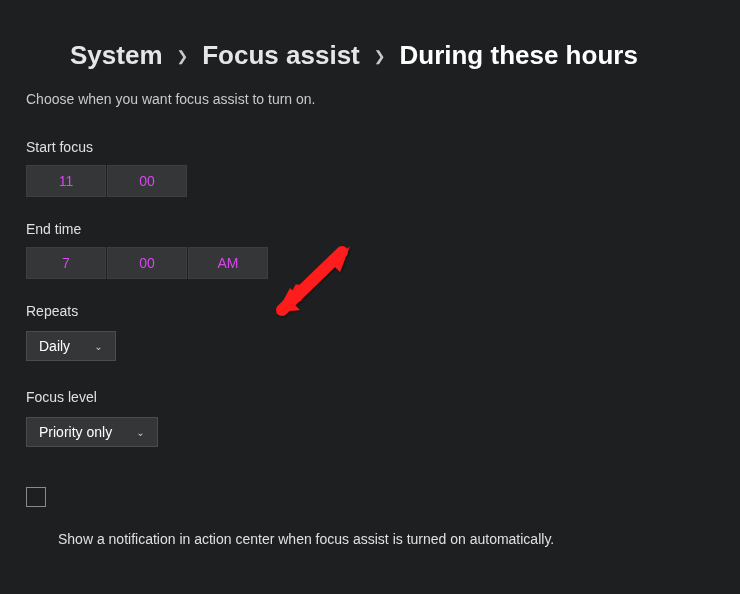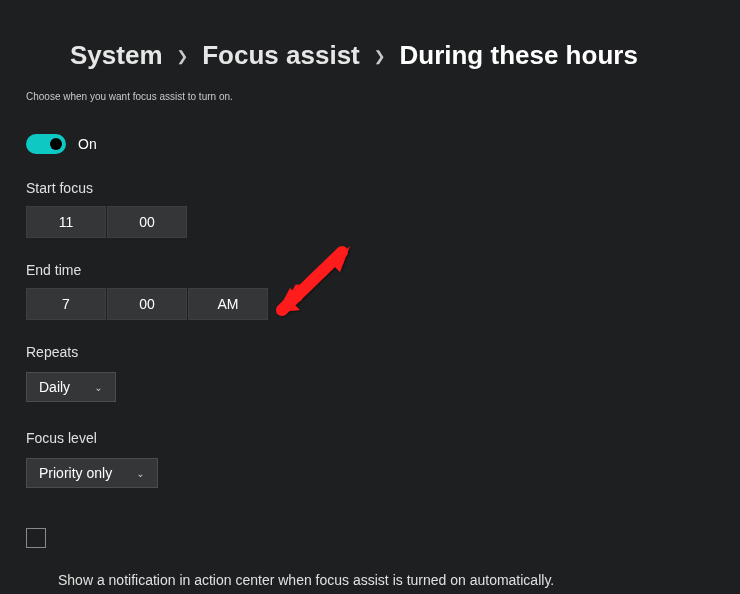--- a/index.html
+++ b/index.html
@@ -30,21 +30,21 @@
   }
   .breadcrumb .chevron {
     color: #c9c9c9;
     font-size: 14px;
   }
   .breadcrumb .current {
     color: #ffffff;
     font-weight: 700;
   }
   .subtitle {
-    font-size: 10px;
+    font-size: 14px;
     color: #c9c9c9;
     margin-bottom: 32px;
   }
   .toggle-row {
     display: flex;
     align-items: center;
     gap: 12px;
     margin-bottom: 26px;
   }
   .toggle {
@@ -75,21 +75,21 @@
   }
   .time-row {
     display: flex;
     gap: 1px;
     margin-bottom: 24px;
   }
   .time-cell {
     width: 80px;
     height: 32px;
     background: #343638;
-    color: #ffffff;
+    color: #d946ef;
     font-size: 14px;
     display: flex;
     align-items: center;
     justify-content: center;
     cursor: pointer;
     border: 1px solid #3c3e40;
   }
   .select-box {
     display: inline-flex;
     align-items: center;
@@ -141,26 +141,20 @@
   <div class="breadcrumb">
     <span class="crumb">System</span>
     <span class="chevron">❯</span>
     <span class="crumb">Focus assist</span>
     <span class="chevron">❯</span>
     <span class="current">During these hours</span>
   </div>
 
   <div class="subtitle">Choose when you want focus assist to turn on.</div>
 
-  <div class="toggle-row">
-    <div class="toggle">
-      <div class="knob"></div>
-    </div>
-    <span class="toggle-label">On</span>
-  </div>
 
   <div class="field-label">Start focus</div>
   <div class="time-row">
     <div class="time-cell">11</div>
     <div class="time-cell">00</div>
   </div>
 
   <div class="field-label">End time</div>
   <div class="time-row">
     <div class="time-cell">7</div>

